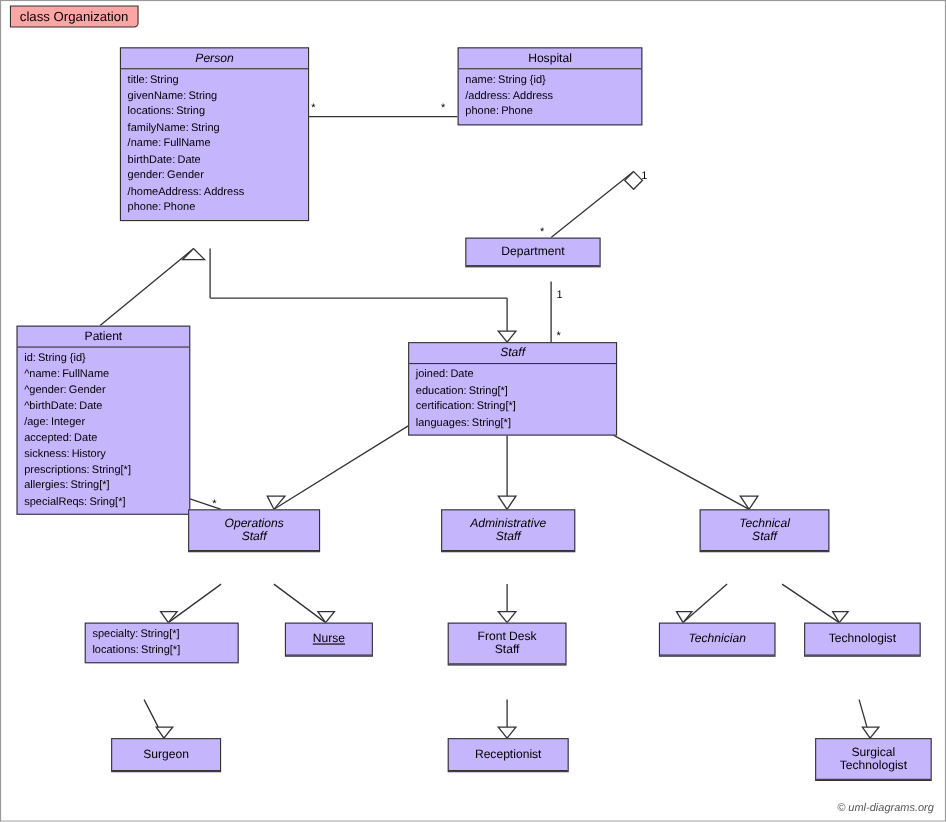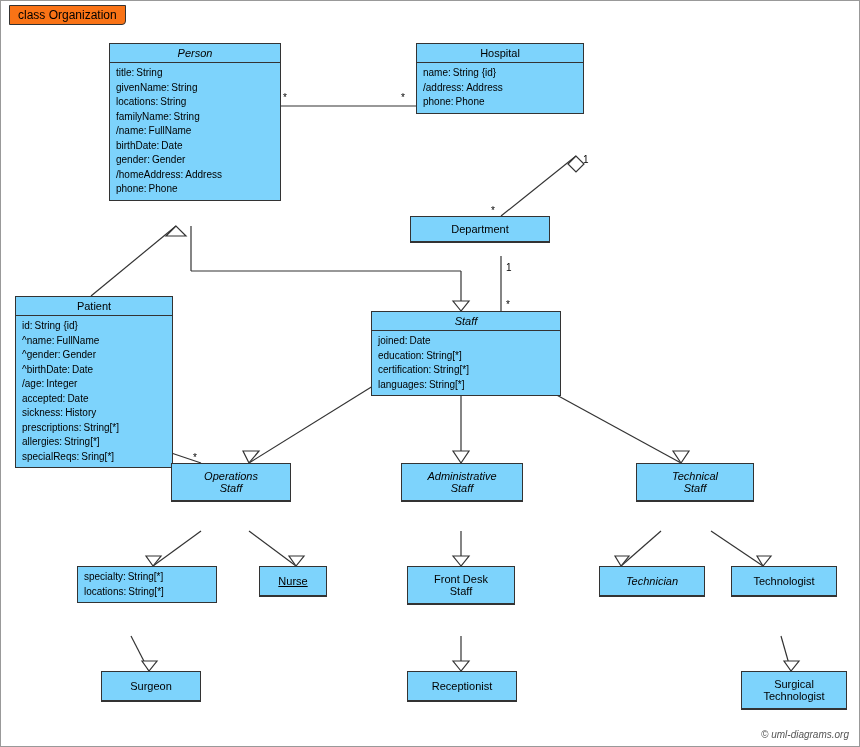--- a/index.html
+++ b/index.html
@@ -17,28 +17,28 @@
       height: 747px;
       position: relative;
       border: 1px solid #999;
     }
     .diagram-title {
       position: absolute;
       top: 4px;
       left: 8px;
       border: 1px solid #333;
       padding: 2px 8px;
-      background: #f97316;
+      background: #fca5a5;
       font-size: 12px;
       border-radius: 0 0 4px 0;
     }
     .uml-box {
       position: absolute;
       border: 1px solid #333;
-      background: #7dd3fc;
+      background: #c4b5fd;
     }
     .uml-box .header {
       border-bottom: 1px solid #333;
       text-align: center;
       padding: 3px 6px;
       font-size: 11px;
     }
     .uml-box .header.italic {
       font-style: italic;
     }
@@ -192,21 +192,21 @@
           <span class="attr-name">/address:</span>
           <span class="attr-type">Address</span>
         </div>
       <div class="attr-row">
           <span class="attr-name">phone:</span>
           <span class="attr-type">Phone</span>
         </div>
     </div>
   </div>
 
-  <div class="uml-box" style="left:409px; top:215px; width:140px; text-align:center;">
+  <div class="uml-box" style="left:422px; top:215px; width:123px; text-align:center;">
     <div class="header" style="padding:6px;">Department</div>
   </div>
 
   <div class="uml-box" style="left:370px; top:310px; width:190px;">
     <div class="header italic">Staff</div>
     <div class="body">
       <div class="attr-row">
           <span class="attr-name">joined:</span>
           <span class="attr-type">Date</span>
         </div>
@@ -289,21 +289,21 @@
           <span class="attr-name">specialty:</span>
           <span class="attr-type">String[*]</span>
         </div>
       <div class="attr-row">
           <span class="attr-name">locations:</span>
           <span class="attr-type">String[*]</span>
         </div>
     </div>
   </div>
 
-  <div class="uml-box" style="left:258px; top:565px; width:68px; text-align:center;text-decoration:underline;">
+  <div class="uml-box" style="left:258px; top:565px; width:80px; text-align:center;text-decoration:underline;">
     <div class="header" style="padding:8px 4px;">Nurse</div>
   </div>
 
   <div class="uml-box" style="left:406px; top:565px; width:108px; text-align:center;">
     <div class="header" style="padding:6px;">Front Desk<br>Staff</div>
   </div>
 
   <div class="uml-box" style="left:598px; top:565px; width:106px; text-align:center;font-style:italic;">
     <div class="header" style="padding:8px 4px;">Technician</div>
   </div>

